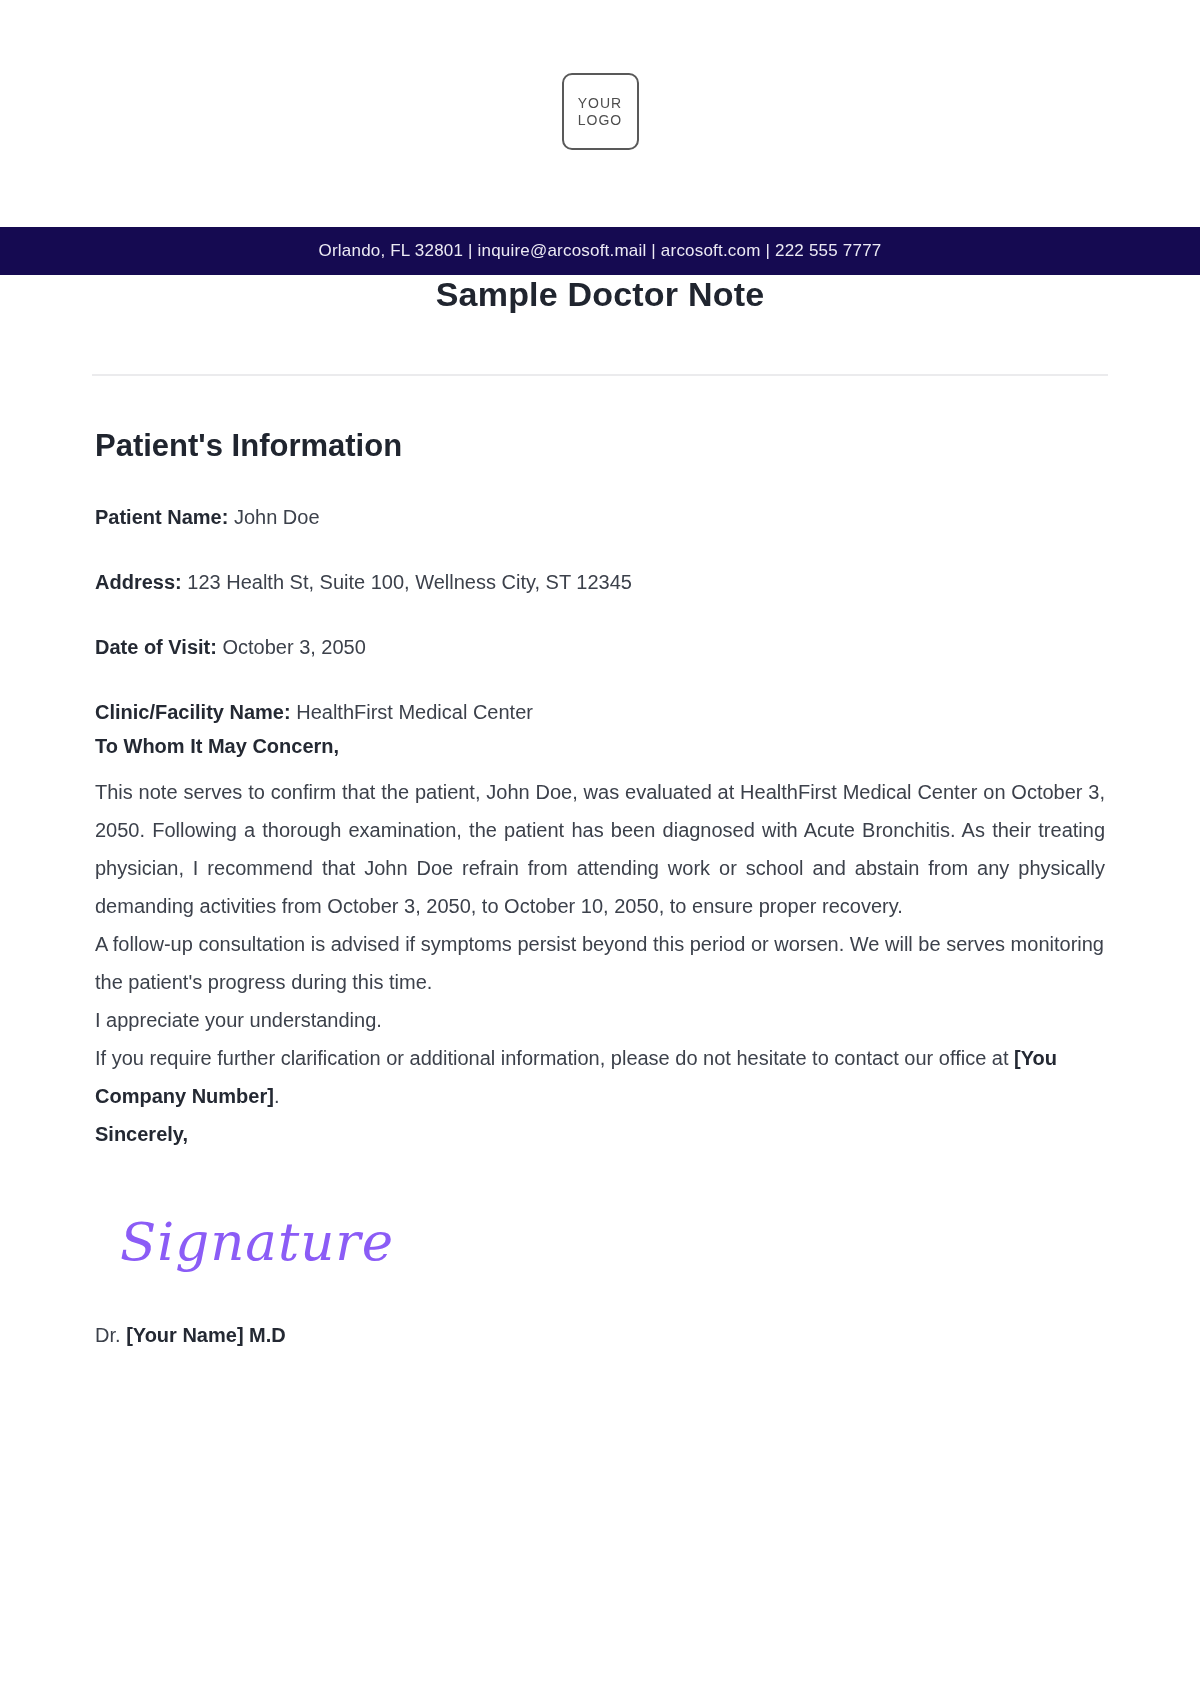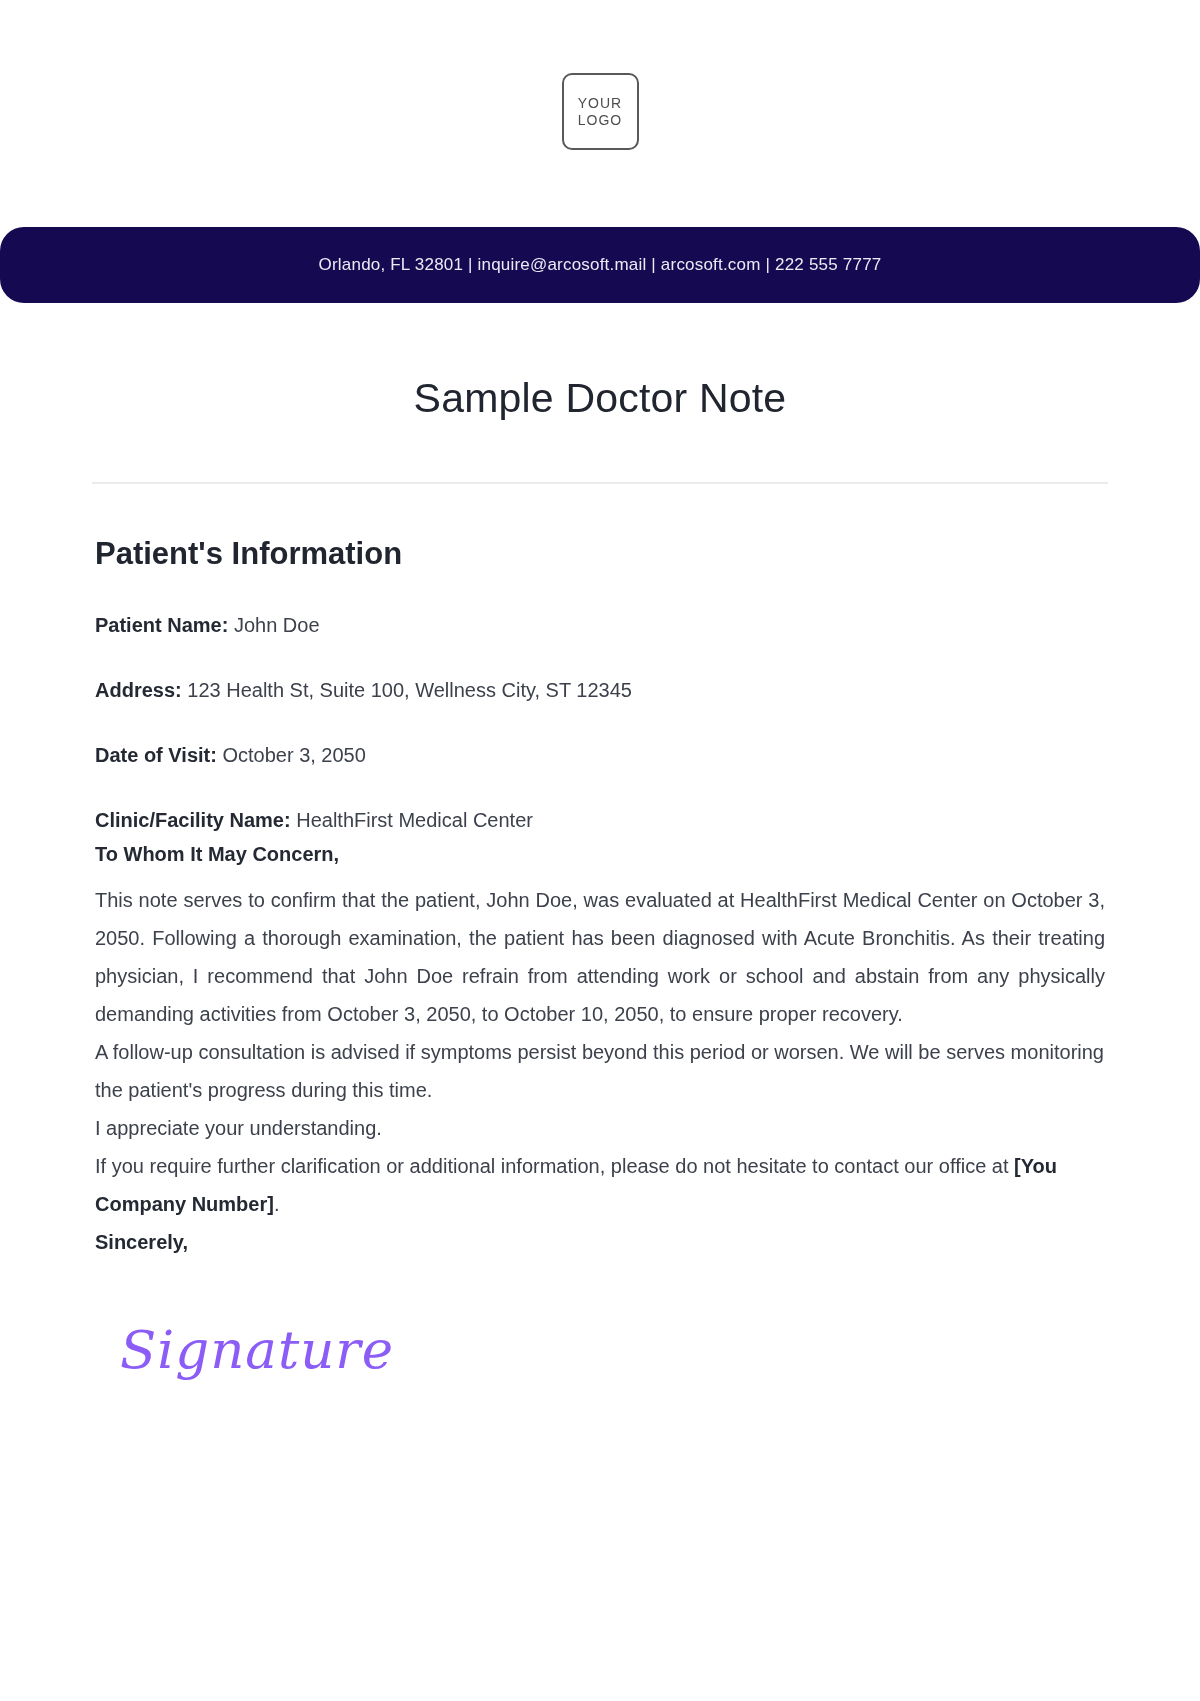--- a/index.html
+++ b/index.html
@@ -30,38 +30,36 @@
     color: #4d4d4d;
     font-size: 14px;
     font-weight: 500;
     letter-spacing: 1px;
     line-height: 17px;
   }
   
   .contact-bar {
     margin-top: 77px;
     width: 100%;
-    height: 76px;
+    height: 48px;
     background: #150a51;
     display: flex;
     align-items: center;
     justify-content: center;
-    border-radius: 24px;
   }
   .contact-bar span {
     color: #eceaf4;
     font-size: 17px;
     letter-spacing: 0.2px;
   }
   
   .doc-title {
-    margin-top: 72px;
     text-align: center;
-    font-size: 41px;
-    font-weight: normal;
+    font-size: 34px;
+    font-weight: bold;
     color: #20252f;
     letter-spacing: 0.2px;
   }
   
   .divider {
     height: 0;
     border: none;
     border-top: 2px solid #ebebed;
     margin: 60px 92px 0 92px;
   }
@@ -174,17 +172,20 @@
     <div class="body-text">
       <p class="justified">This note serves to confirm that the patient, John Doe, was evaluated at HealthFirst Medical Center on October 3, 2050. Following a thorough examination, the patient has been diagnosed with Acute Bronchitis. As their treating physician, I recommend that John Doe refrain from attending work or school and abstain from any physically demanding activities from October 3, 2050, to October 10, 2050, to ensure proper recovery.</p>
       <p>A follow-up consultation is advised if symptoms persist beyond this period or worsen. We will be serves monitoring the patient's progress during this time.</p>
       <p>I appreciate your understanding.</p>
       <p><span>If you require further clarification or additional information, please do not hesitate to contact our office at </span><span class="bold-inline">[You Company Number]</span><span>.</span></p>
       <p class="closing">Sincerely,</p>
     </div>
 
     <div class="signature">Signature</div>
 
+    <div class="doctor-line">
+      <span>Dr. </span><span class="bold-inline">[Your Name] M.D</span>
+    </div>
 
   </div>
 
 
 </div>
 
 </body></html>

